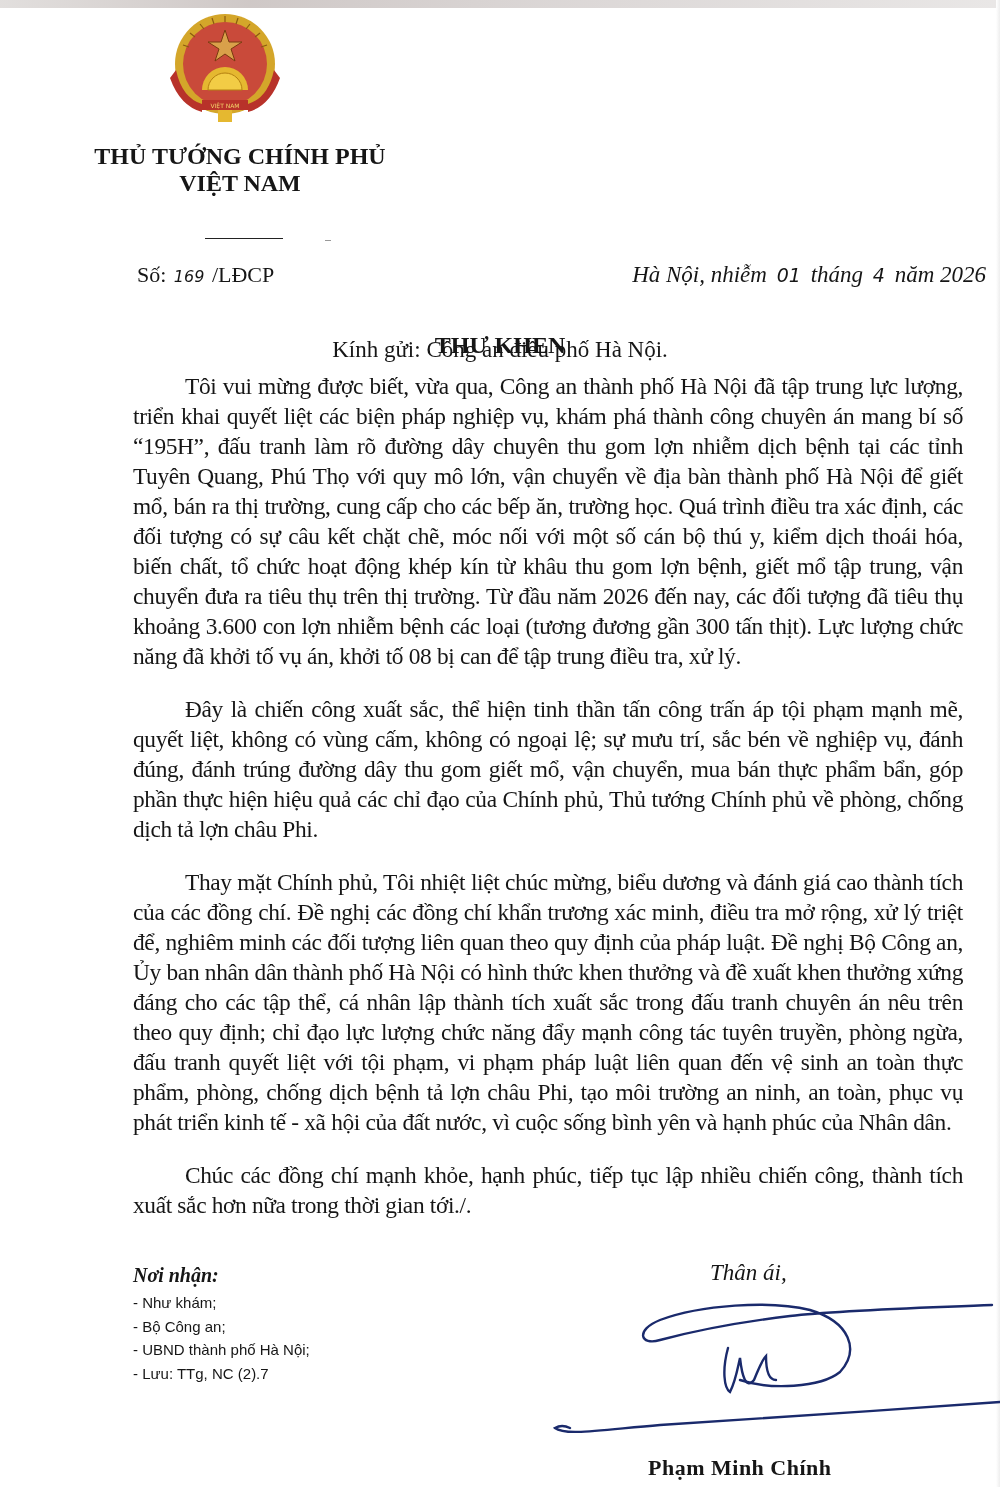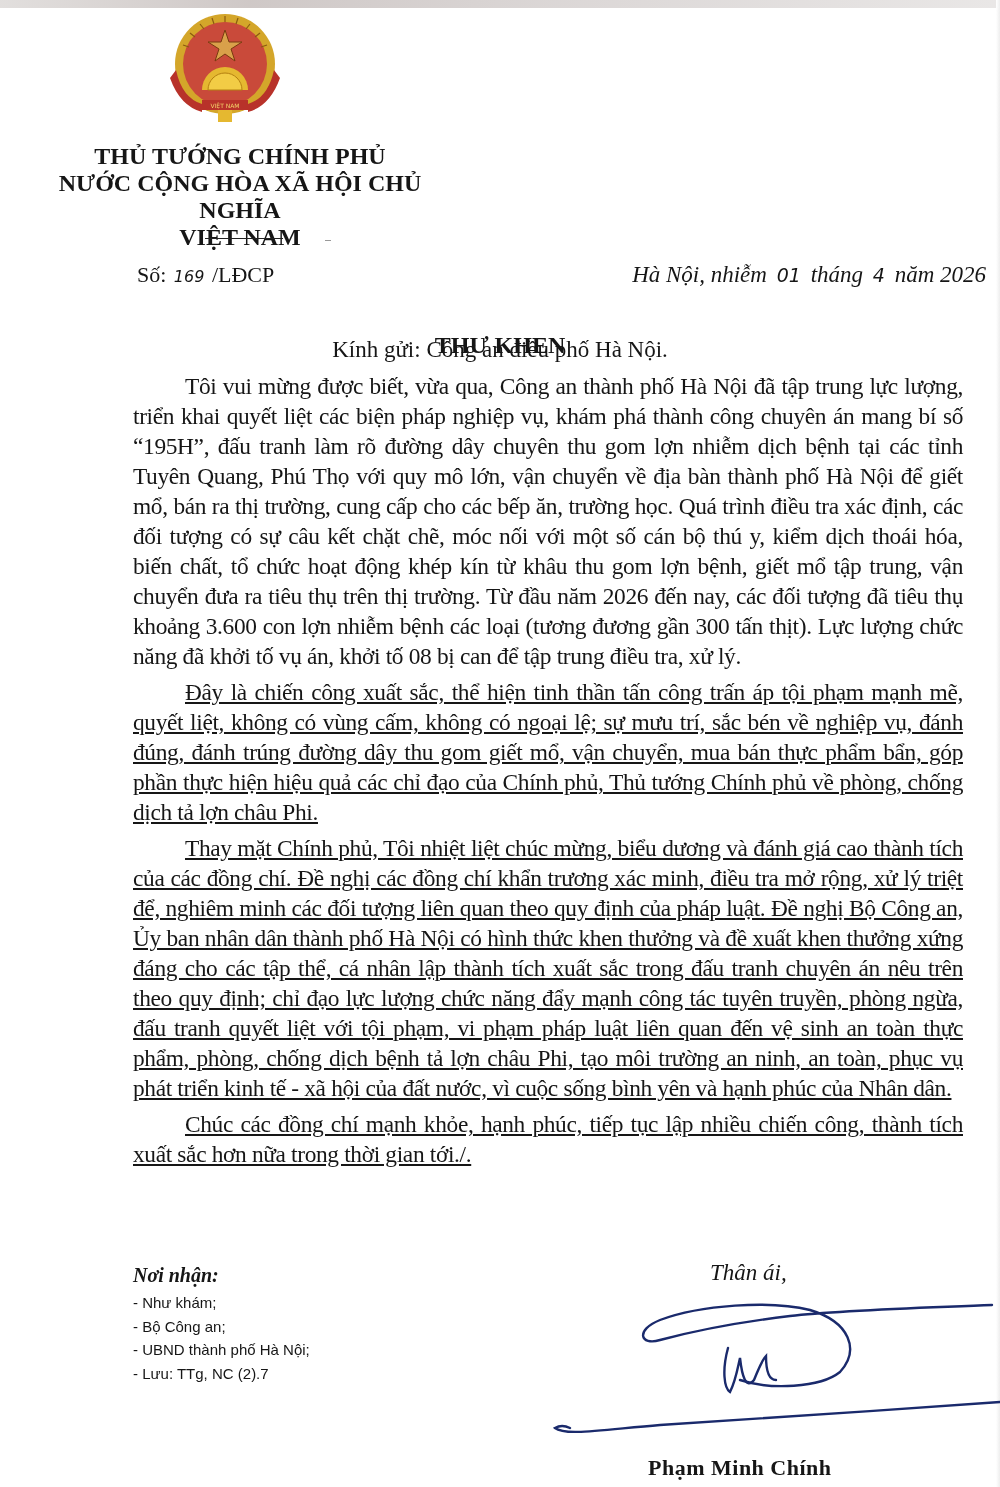--- a/index.html
+++ b/index.html
@@ -30,21 +30,21 @@
 
     .title { position:absolute; left:0; width:1000px; top:300px; text-align:center; font-weight:bold; font-size:24px;margin-top:32px; }
     .recipient { position:absolute; left:0; width:1000px; top:337px; text-align:center; font-size:23px; }
 
     .body {
       position:absolute; left:133px; width:830px; top:371px;
       font-size:23.4px; line-height:30px; text-align:justify;
       letter-spacing:-0.35px;
     }
     .body p { margin:0; text-indent:52px; }
-    .body p + p { margin-top:6px;text-decoration:underline; }
+    .body p + p { margin-top:23px; }
 
     .noi-nhan { position:absolute; left:133px; top:1262px; }
     .noi-nhan .label { font-weight:bold; font-style:italic; font-size:20px; line-height:26px; }
     .noi-nhan ul { list-style:none; margin:3px 0 0 0; padding:0; font-family:"Liberation Sans", sans-serif; font-size:15px; line-height:23.5px; }
 
     .closing { position:absolute; left:710px; top:1260px; font-style:italic; font-size:23px;text-align:right; }
     .signature { position:absolute; left:540px; top:1280px; width:460px; height:160px; }
     .signer { position:absolute; left:648px; top:1455px; font-weight:bold; font-size:22px; letter-spacing:0.5px; }
     .edge { position:absolute; right:0; top:0; width:4px; height:1487px; background:linear-gradient(to right,#fff,#eee); }
   </style>
@@ -73,21 +73,20 @@
   <path d="M46 82 A17 17 0 0 1 80 82 Z" fill="#f2cc45" stroke="#b48010" stroke-width="1"></path>
   <path d="M14 62 Q20 90 40 96 L40 104 Q18 98 8 70 Z" fill="#b8322a"></path>
   <path d="M112 62 Q106 90 86 96 L86 104 Q108 98 118 70 Z" fill="#b8322a"></path>
   <rect x="40" y="92" width="46" height="10" fill="#b8322a"></rect>
   <text x="63" y="100" font-size="6" fill="#f3d36a" text-anchor="middle" font-family="DejaVu Sans, sans-serif">VIỆT NAM</text>
   <rect x="56" y="102" width="14" height="12" fill="#e5b830"></rect>
 </svg>
 
 <div class="header-org">
   <div>THỦ TƯỚNG CHÍNH PHỦ</div>
-  <div>NƯỚC CỘNG HÒA XÃ HỘI CHỦ NGHĨA</div>
   <div>VIỆT NAM</div>
 </div>
 <div class="header-rule"></div>
 <div class="speck"></div>
 
 <div class="doc-number">
   <span>Số:</span>
   <span class="hand">169</span>
   <span>/LĐCP</span>
 </div>

